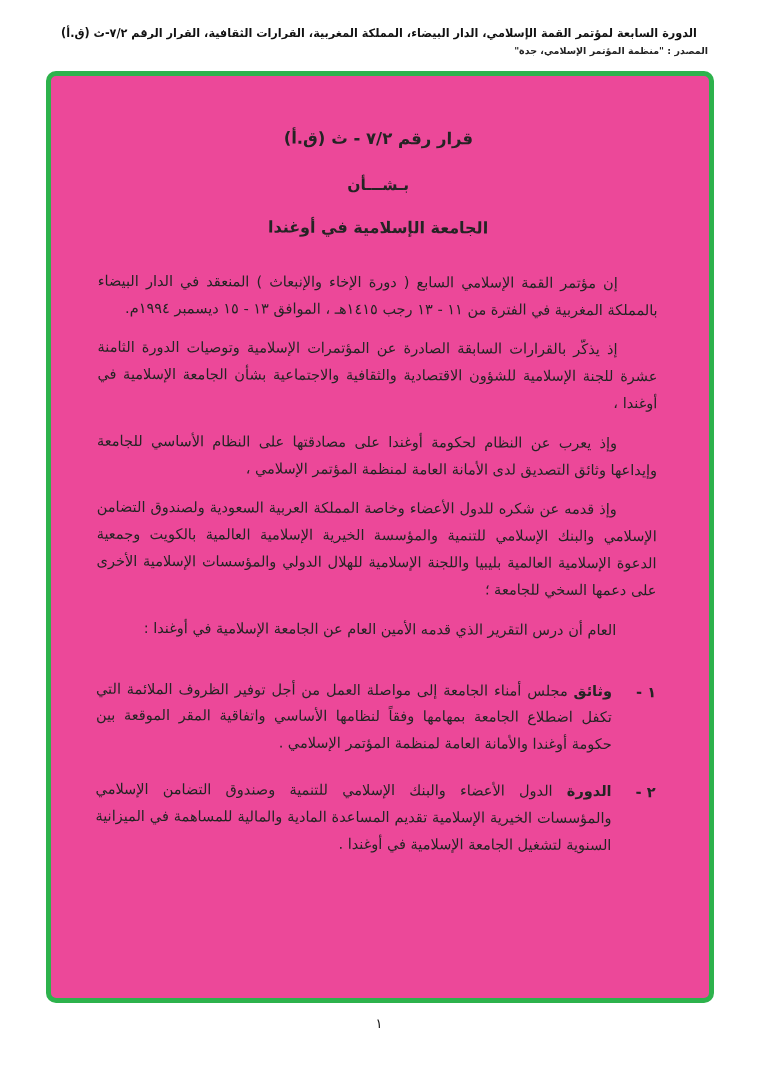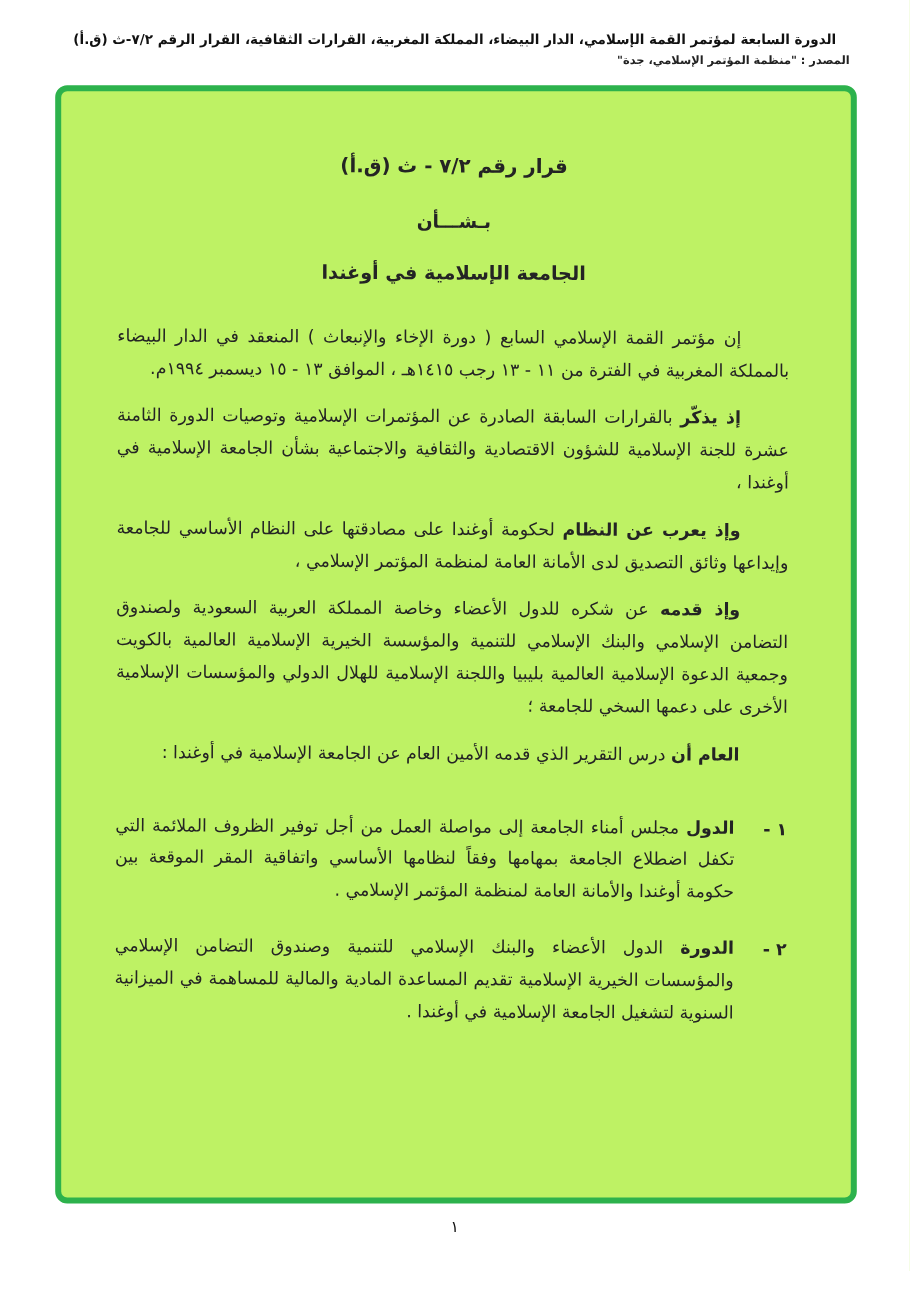--- a/index.html
+++ b/index.html
@@ -37,21 +37,21 @@
     margin-top: 5px;
     padding-right: 6px;
   }
   
   .frame {
     margin-top: 15px;
     width: 668px;
     height: 932px;
     border: 5px solid #2db24c;
     border-radius: 10px;
-    background: #bef264;
+    background: #ec4899;
     overflow: hidden;
   }
   .content {
     padding: 48px 52px 0 46px;
     transform: rotate(0.25deg);
     font-size: 14.5px;
     line-height: 1.85;
     color: #242424;
     text-align: justify;
   }
@@ -70,21 +70,21 @@
   }
   .doc-subject {
     font-size: 16px;
     font-weight: bold;
     letter-spacing: 1px;
   }
   .para {
     margin: 13px 0;
     text-indent: 40px;
   }
-  .para strong { font-weight: bold; }
+  .para strong { font-weight: normal; }
   .items { margin-top: 34px; }
   .item {
     display: flex;
     gap: 10px;
     margin: 20px 0;
     align-items: flex-start;
   }
   .item-num {
     flex: 0 0 34px;
     font-weight: bold;
@@ -127,21 +127,21 @@
       <p class="para"><strong>وإذ يعرب عن النظام</strong> <span>لحكومة أوغندا على مصادقتها على النظام الأساسي للجامعة وإيداعها وثائق التصديق لدى الأمانة العامة لمنظمة المؤتمر الإسلامي ،</span></p>
 
       <p class="para"><strong>وإذ قدمه</strong> <span>عن شكره للدول الأعضاء وخاصة المملكة العربية السعودية ولصندوق التضامن الإسلامي والبنك الإسلامي للتنمية والمؤسسة الخيرية الإسلامية العالمية بالكويت وجمعية الدعوة الإسلامية العالمية بليبيا واللجنة الإسلامية للهلال الدولي والمؤسسات الإسلامية الأخرى على دعمها السخي للجامعة ؛</span></p>
 
       <p class="para"><strong>العام أن</strong> <span>درس التقرير الذي قدمه الأمين العام عن الجامعة الإسلامية في أوغندا :</span></p>
 
       <div class="items">
 
         <div class="item">
           <span class="item-num">١ -</span>
-          <p class="item-text"><strong>الدول</strong> <span>مجلس أمناء الجامعة إلى مواصلة العمل من أجل توفير الظروف الملائمة التي تكفل اضطلاع الجامعة بمهامها وفقاً لنظامها الأساسي واتفاقية المقر الموقعة بين حكومة أوغندا والأمانة العامة لمنظمة المؤتمر الإسلامي .</span></p>
+          <p class="item-text"><strong>وثائق</strong> <span>مجلس أمناء الجامعة إلى مواصلة العمل من أجل توفير الظروف الملائمة التي تكفل اضطلاع الجامعة بمهامها وفقاً لنظامها الأساسي واتفاقية المقر الموقعة بين حكومة أوغندا والأمانة العامة لمنظمة المؤتمر الإسلامي .</span></p>
         </div>
 
         <div class="item">
           <span class="item-num">٢ -</span>
           <p class="item-text"><strong>الدورة</strong> <span>الدول الأعضاء والبنك الإسلامي للتنمية وصندوق التضامن الإسلامي والمؤسسات الخيرية الإسلامية تقديم المساعدة المادية والمالية للمساهمة في الميزانية السنوية لتشغيل الجامعة الإسلامية في أوغندا .</span></p>
         </div>
 
       </div>
 
     </div>

